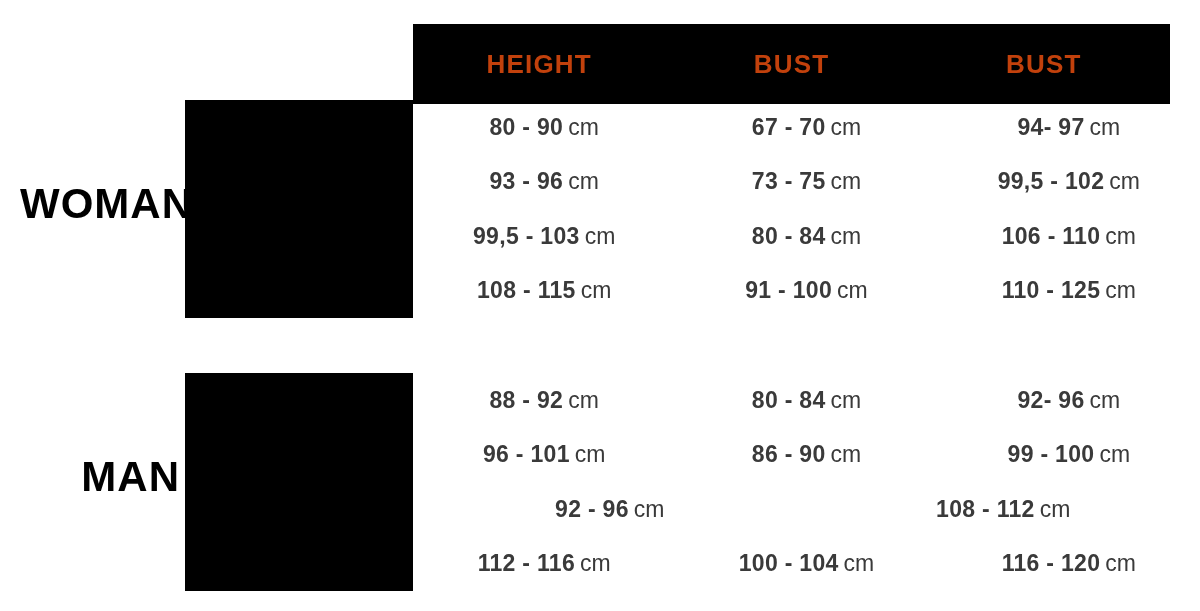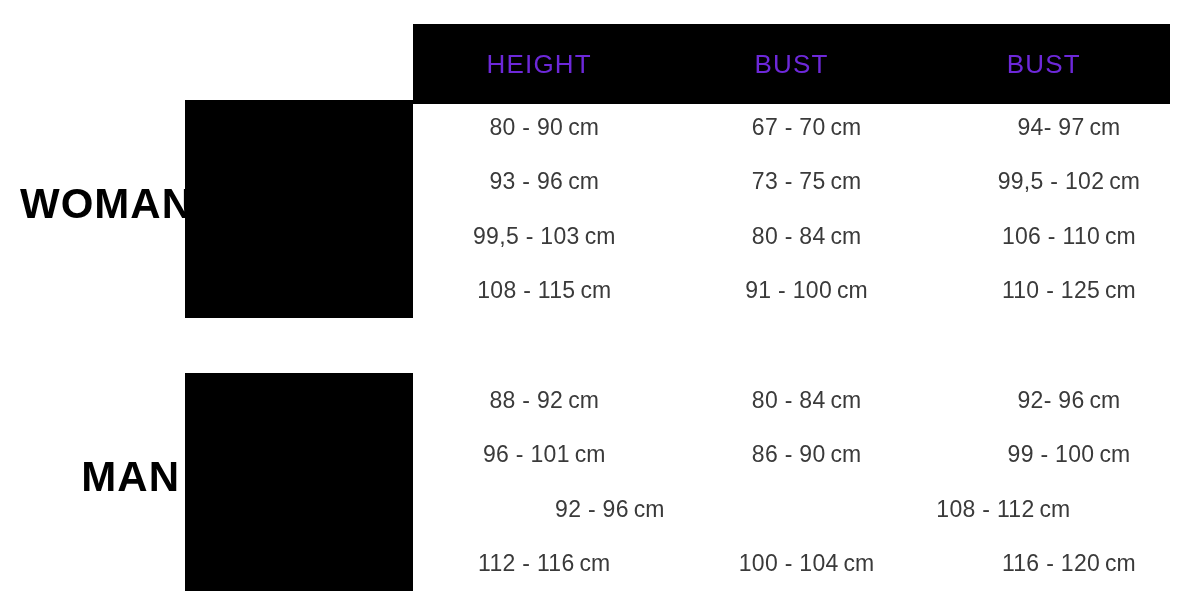--- a/index.html
+++ b/index.html
@@ -36,24 +36,24 @@
     left: 413px;
     top: 24px;
     width: 757px;
     height: 80px;
     display: flex;
     align-items: center;
   }
   .header-cell {
     flex: 1 1 0;
     text-align: center;
-    color: #6d28d9;
+    color: #c2410c;
     font-size: 26px;
     letter-spacing: 1.2px;
-    font-weight: 400;
+    font-weight: 700;
   }
 
   
   .side-label {
     position: absolute;
     font-weight: bold;
     font-size: 42px;
     letter-spacing: 1px;
     color: #000000;
     text-align: right;
@@ -115,21 +115,21 @@
     letter-spacing: 0.5px;
   }
 
   .meas-cell {
     flex: 1 1 0;
     text-align: center;
     font-size: 23px;
     color: #3a3a3a;
   }
   .meas-cell .val {
-    font-weight: normal;
+    font-weight: bold;
     letter-spacing: 0.3px;
   }
   .meas-cell .unit {
     font-weight: normal;
     margin-left: 5px;
   }
 </style>
 </head>
 <body>
 

